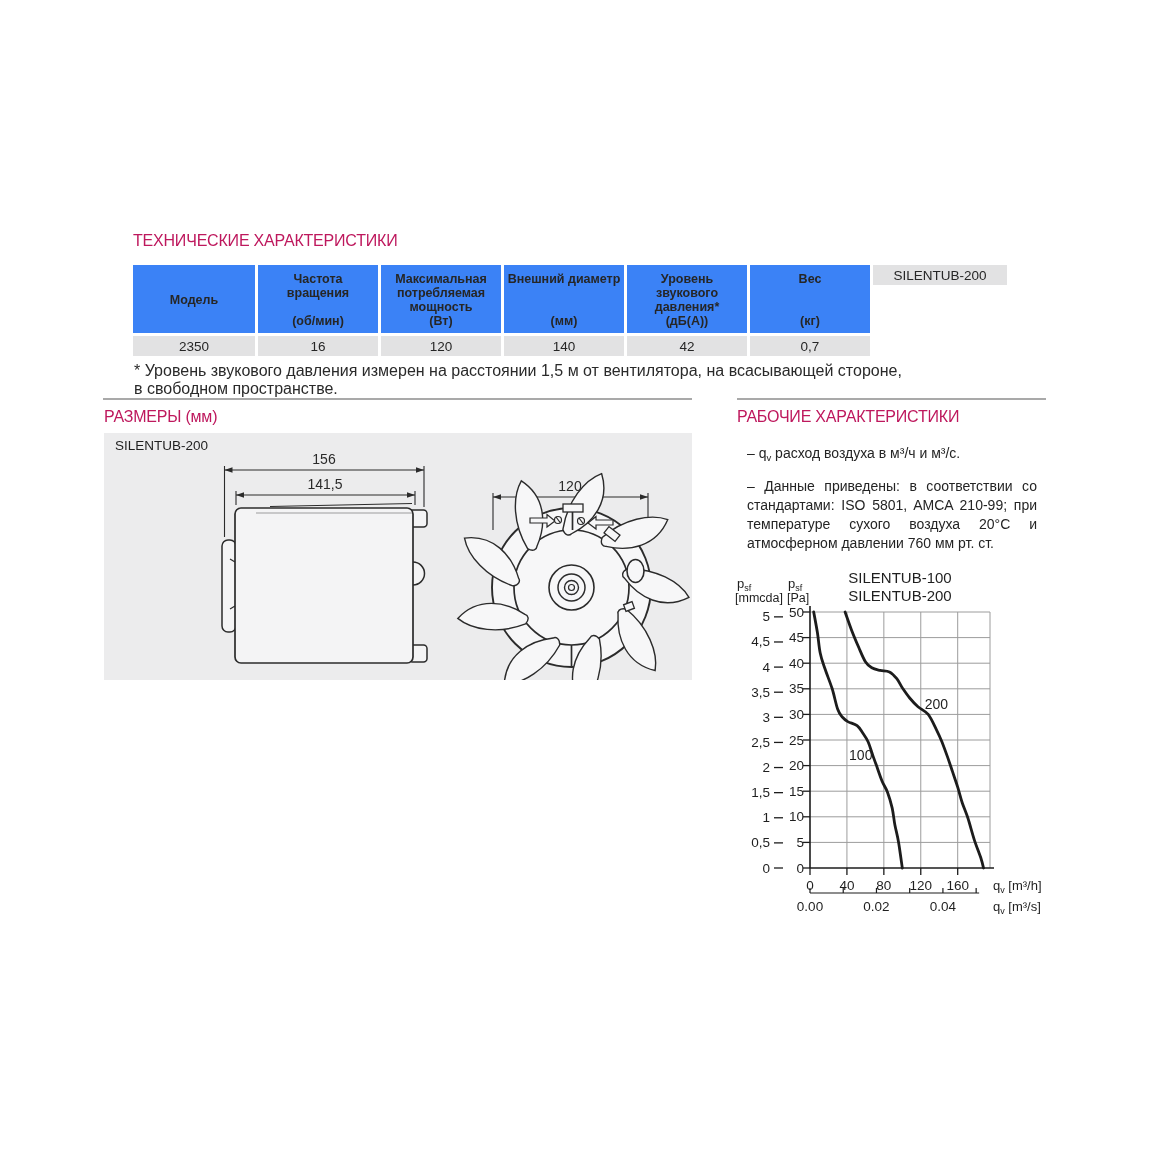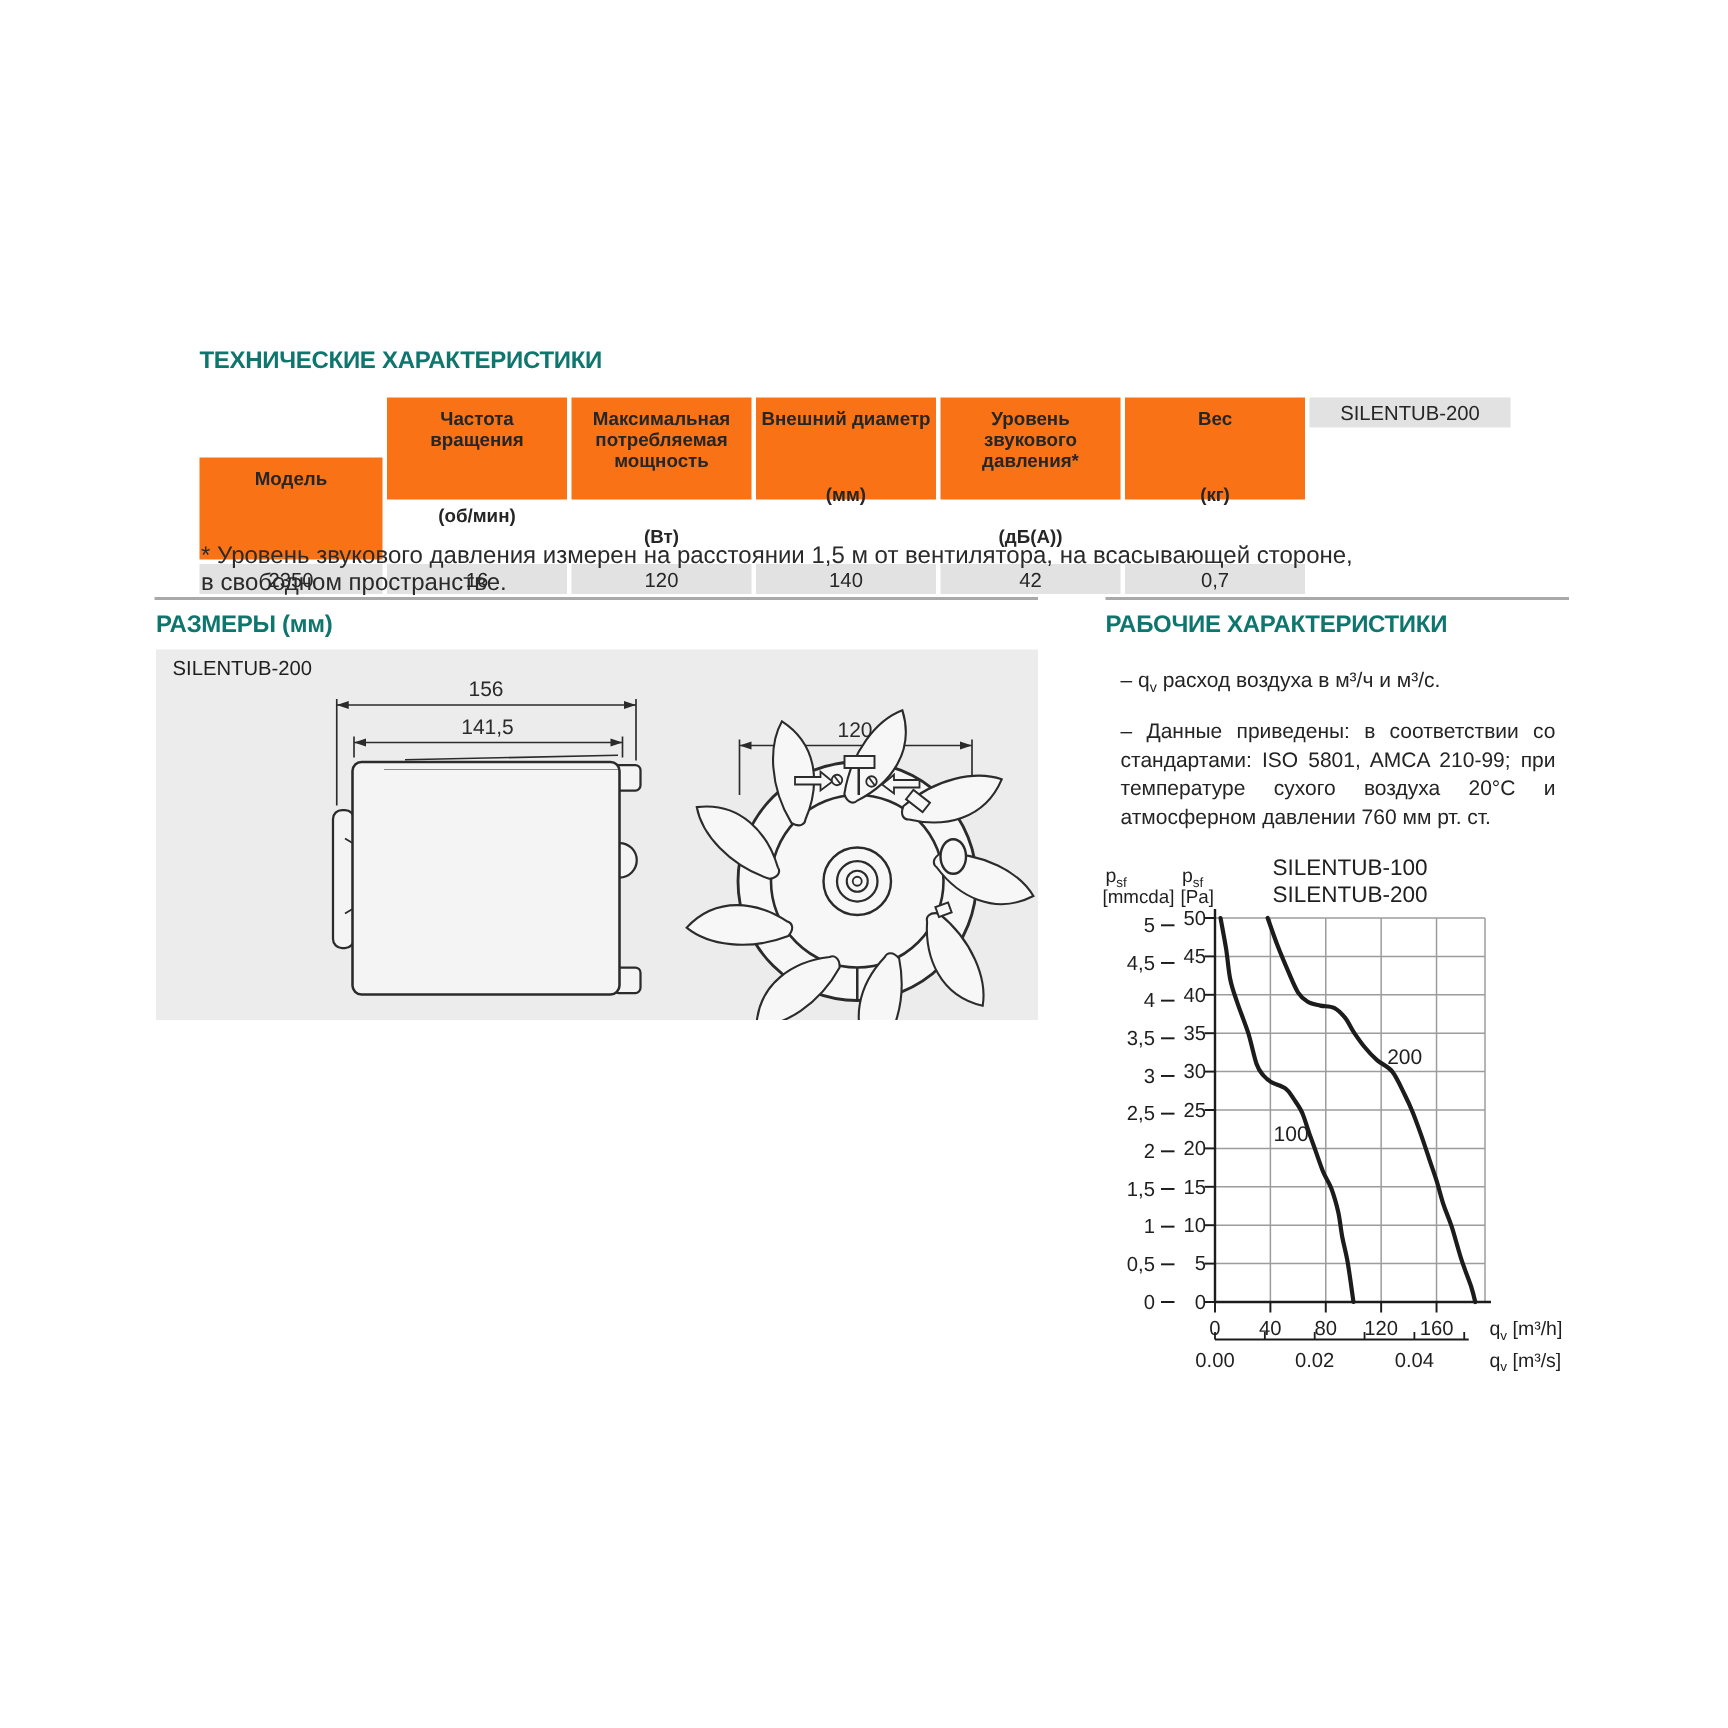--- a/index.html
+++ b/index.html
@@ -1,27 +1,27 @@
 <!DOCTYPE html>
 <html><head>
 <meta charset="utf-8">
 <style>
   html,body{margin:0;padding:0;background:#fff;}
   #page{position:relative;width:1152px;height:1152px;background:#ffffff;
         font-family:"Liberation Sans",sans-serif;color:#262626;overflow:hidden;}
   .abs{position:absolute;}
-  .sec-title{font-size:16px;font-weight:bold;letter-spacing:-0.2px;color:#0f766e;white-space:nowrap;}
+  .sec-title{font-size:16px;font-weight:normal;letter-spacing:-0.2px;color:#be185d;white-space:nowrap;}
   .divider{height:2px;background:#a9a9a9;}
   
   #spec-table{left:133px;top:265px;width:874px;display:grid;
               grid-template-columns:122px repeat(5,120px) 1fr;gap:3px;}
-  .th{background:#f97316;height:68px;display:flex;flex-direction:column;justify-content:space-between;
+  .th{background:#3b82f6;height:68px;display:flex;flex-direction:column;justify-content:space-between;
       align-items:center;text-align:center;font-size:12.5px;font-weight:bold;line-height:14px;
-      padding:7px 3px 5px 3px;box-sizing:border-box;gap:37px;}
-  .th.center{justify-content:flex-start;margin-top:40px;}
+      padding:7px 3px 5px 3px;box-sizing:border-box;}
+  .th.center{justify-content:center;}
   .td{background:#e2e2e3;height:20px;display:flex;align-items:center;justify-content:center;
       font-size:13.5px;}
   #footnote{left:134px;top:362px;width:780px;font-size:16px;color:#2a2a2a;}
   
   #dims-box{left:104px;top:433px;width:588px;height:247px;background:#ececed;}
   #dims-box svg{display:block;}
   
   #perf-notes{left:737px;top:434px;width:310px;font-size:14px;line-height:19px;color:#242424;}
   #perf-notes p{margin:10px;}
   #perf-notes p.just{text-align:justify;}

